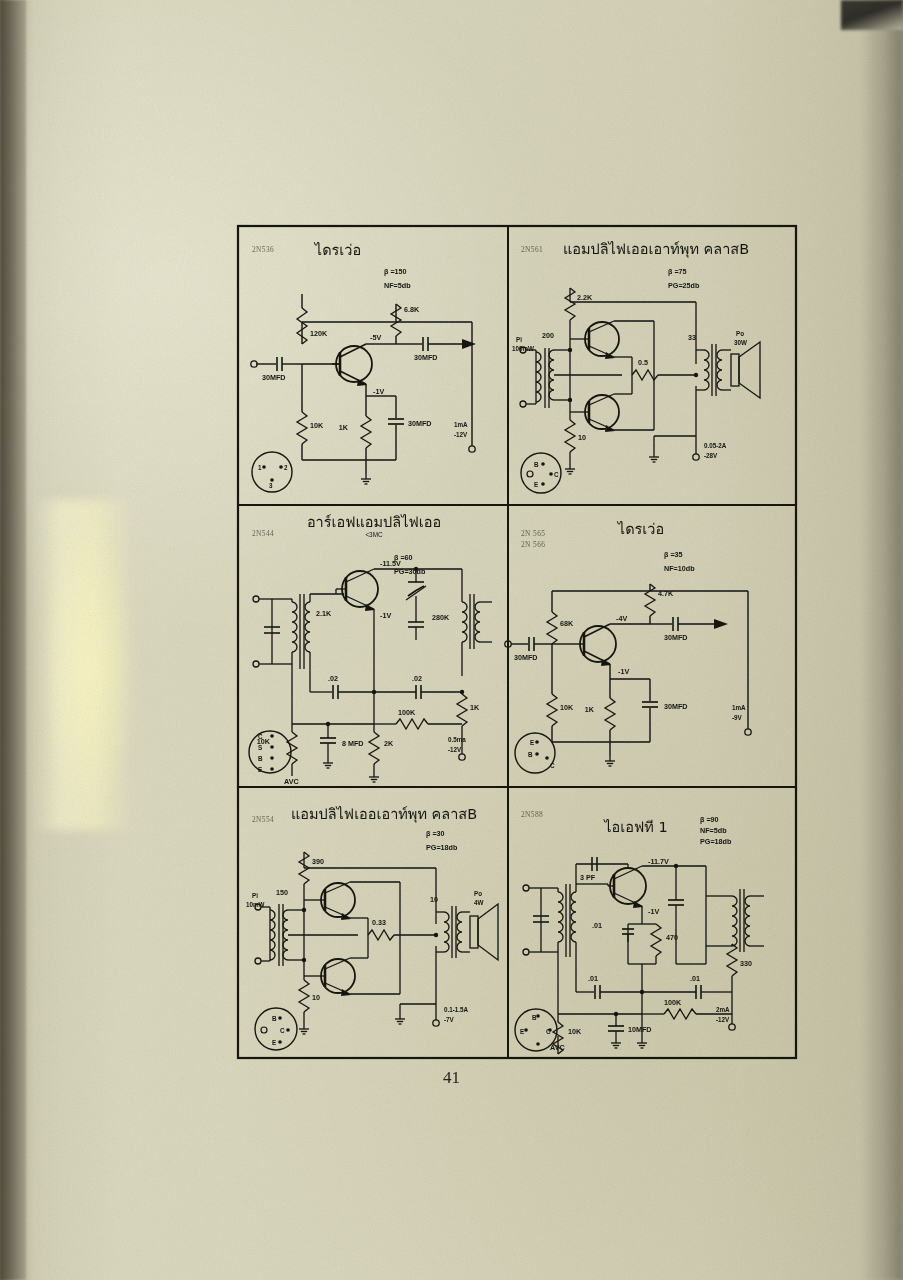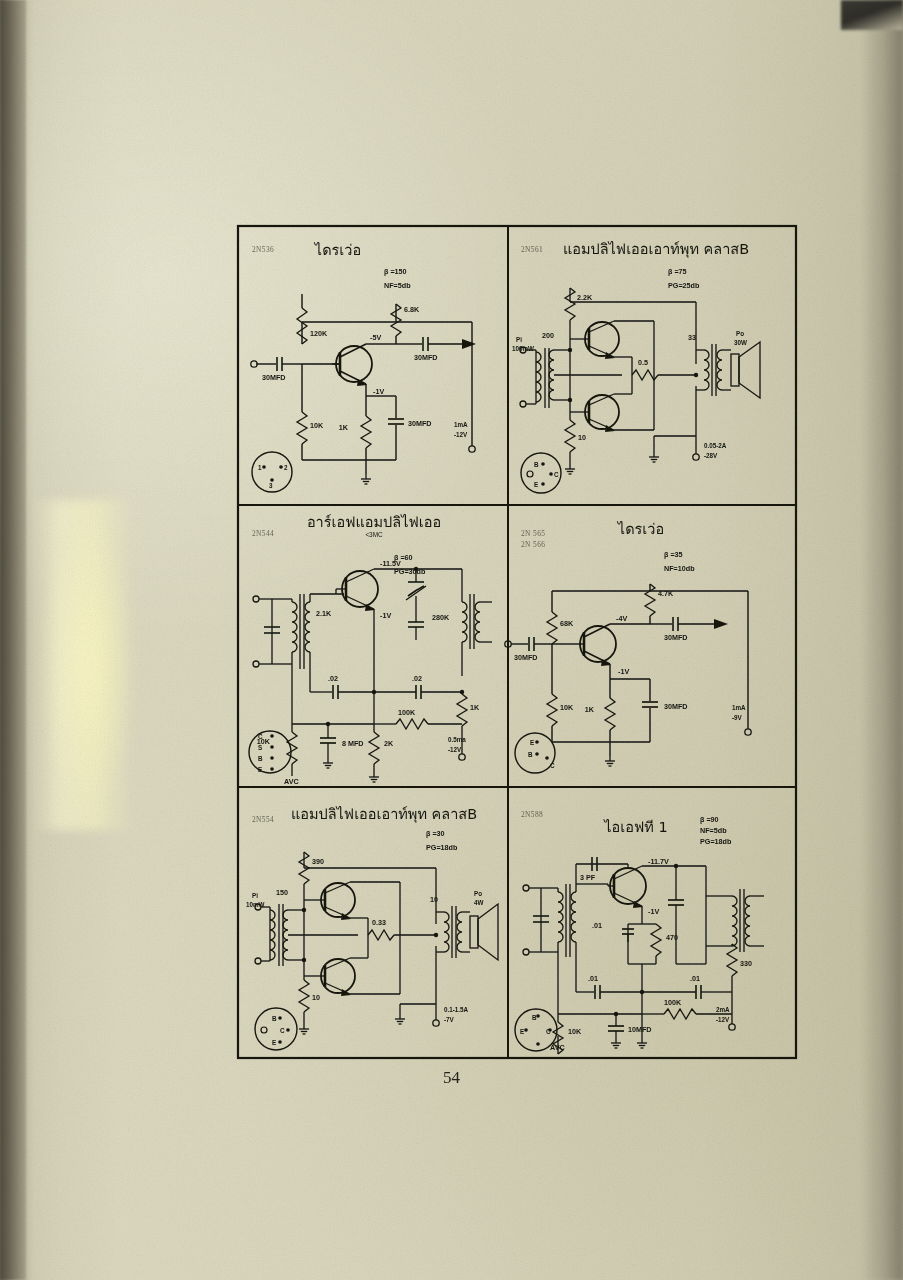--- a/index.html
+++ b/index.html
@@ -757,13 +757,13 @@
         <text class="lbl-s" x="296" y="796">B</text>
   <circle class="inkf" cx="290" cy="806" r="1.8"></circle>
         <text class="lbl-s" x="284" y="810">E</text>
   <circle class="inkf" cx="314" cy="806" r="1.8"></circle>
         <text class="lbl-s" x="310" y="810">C</text>
   <circle class="inkf" cx="302" cy="820" r="1.8"></circle>
   </g>
 </svg>
 </div>
 
-<div id="pageno">54</div>
+<div id="pageno">41</div>
 
 </body></html>

